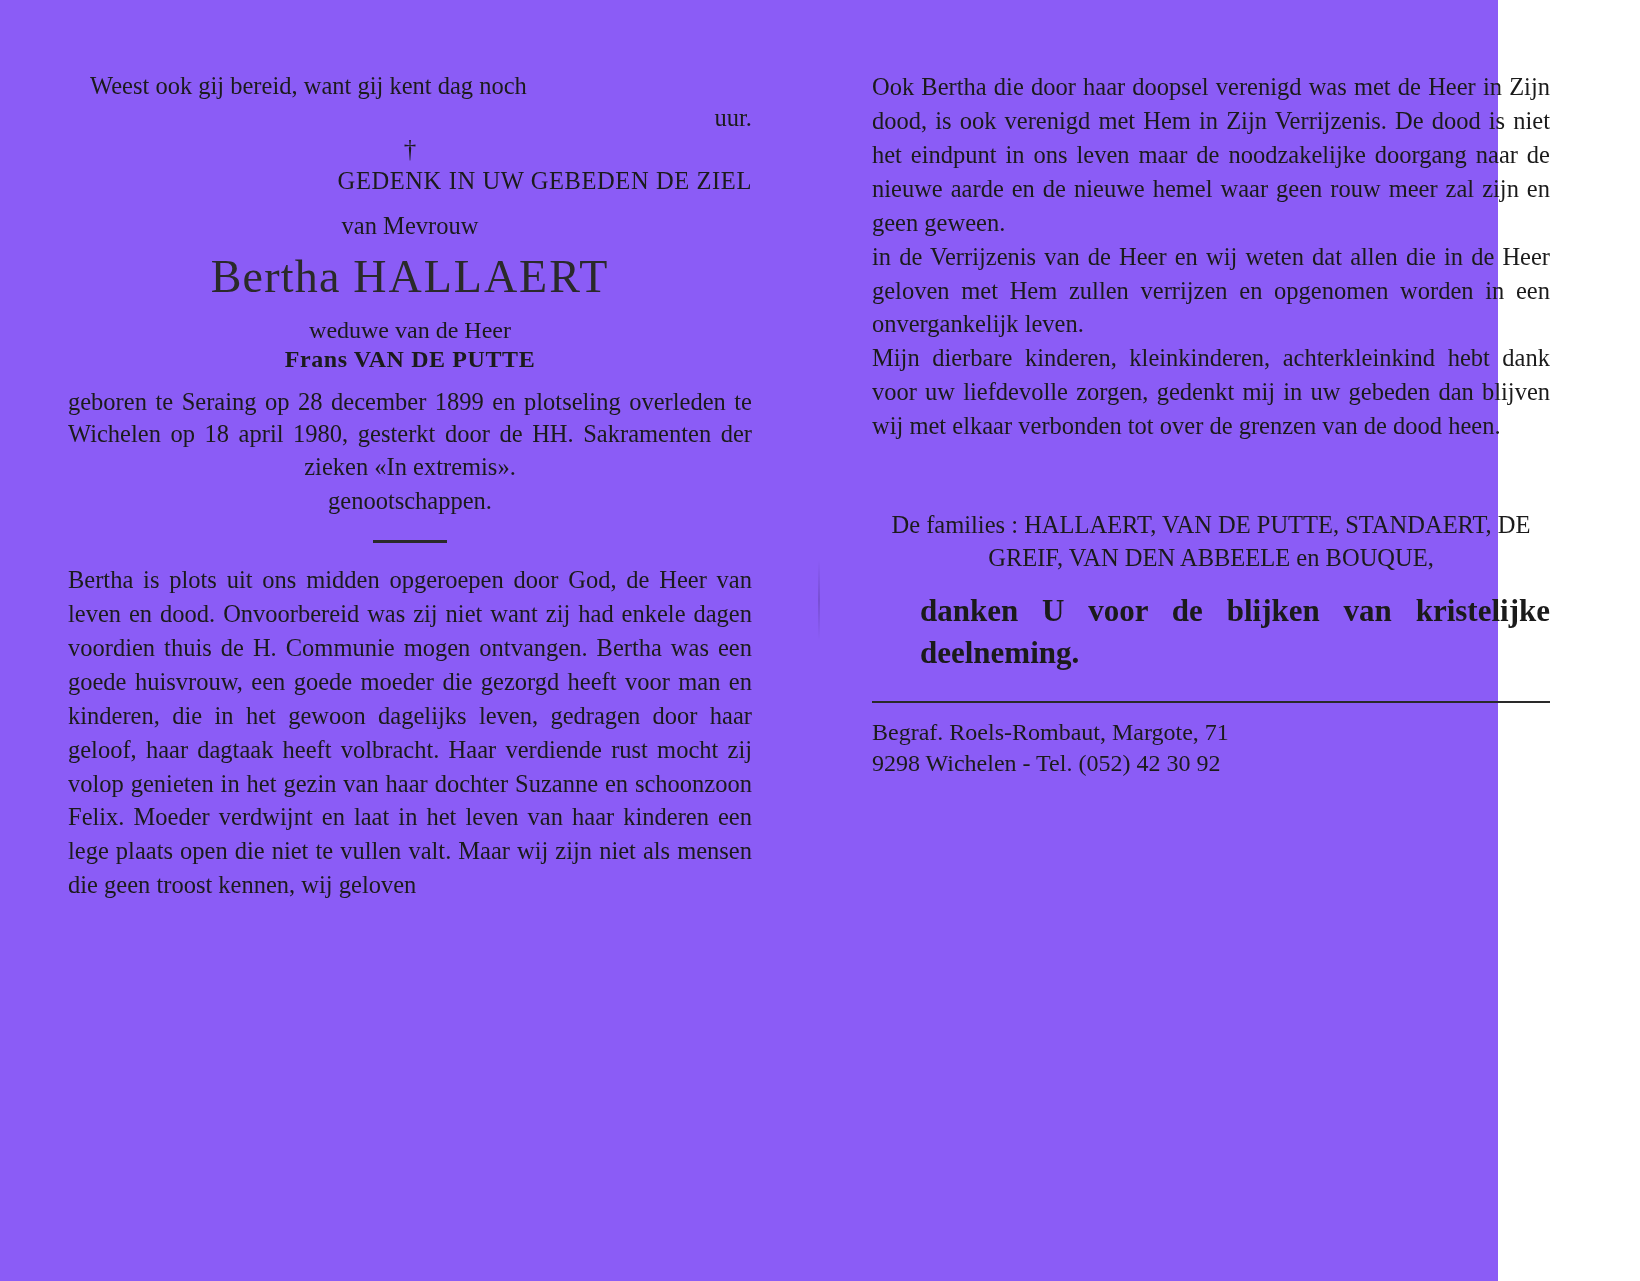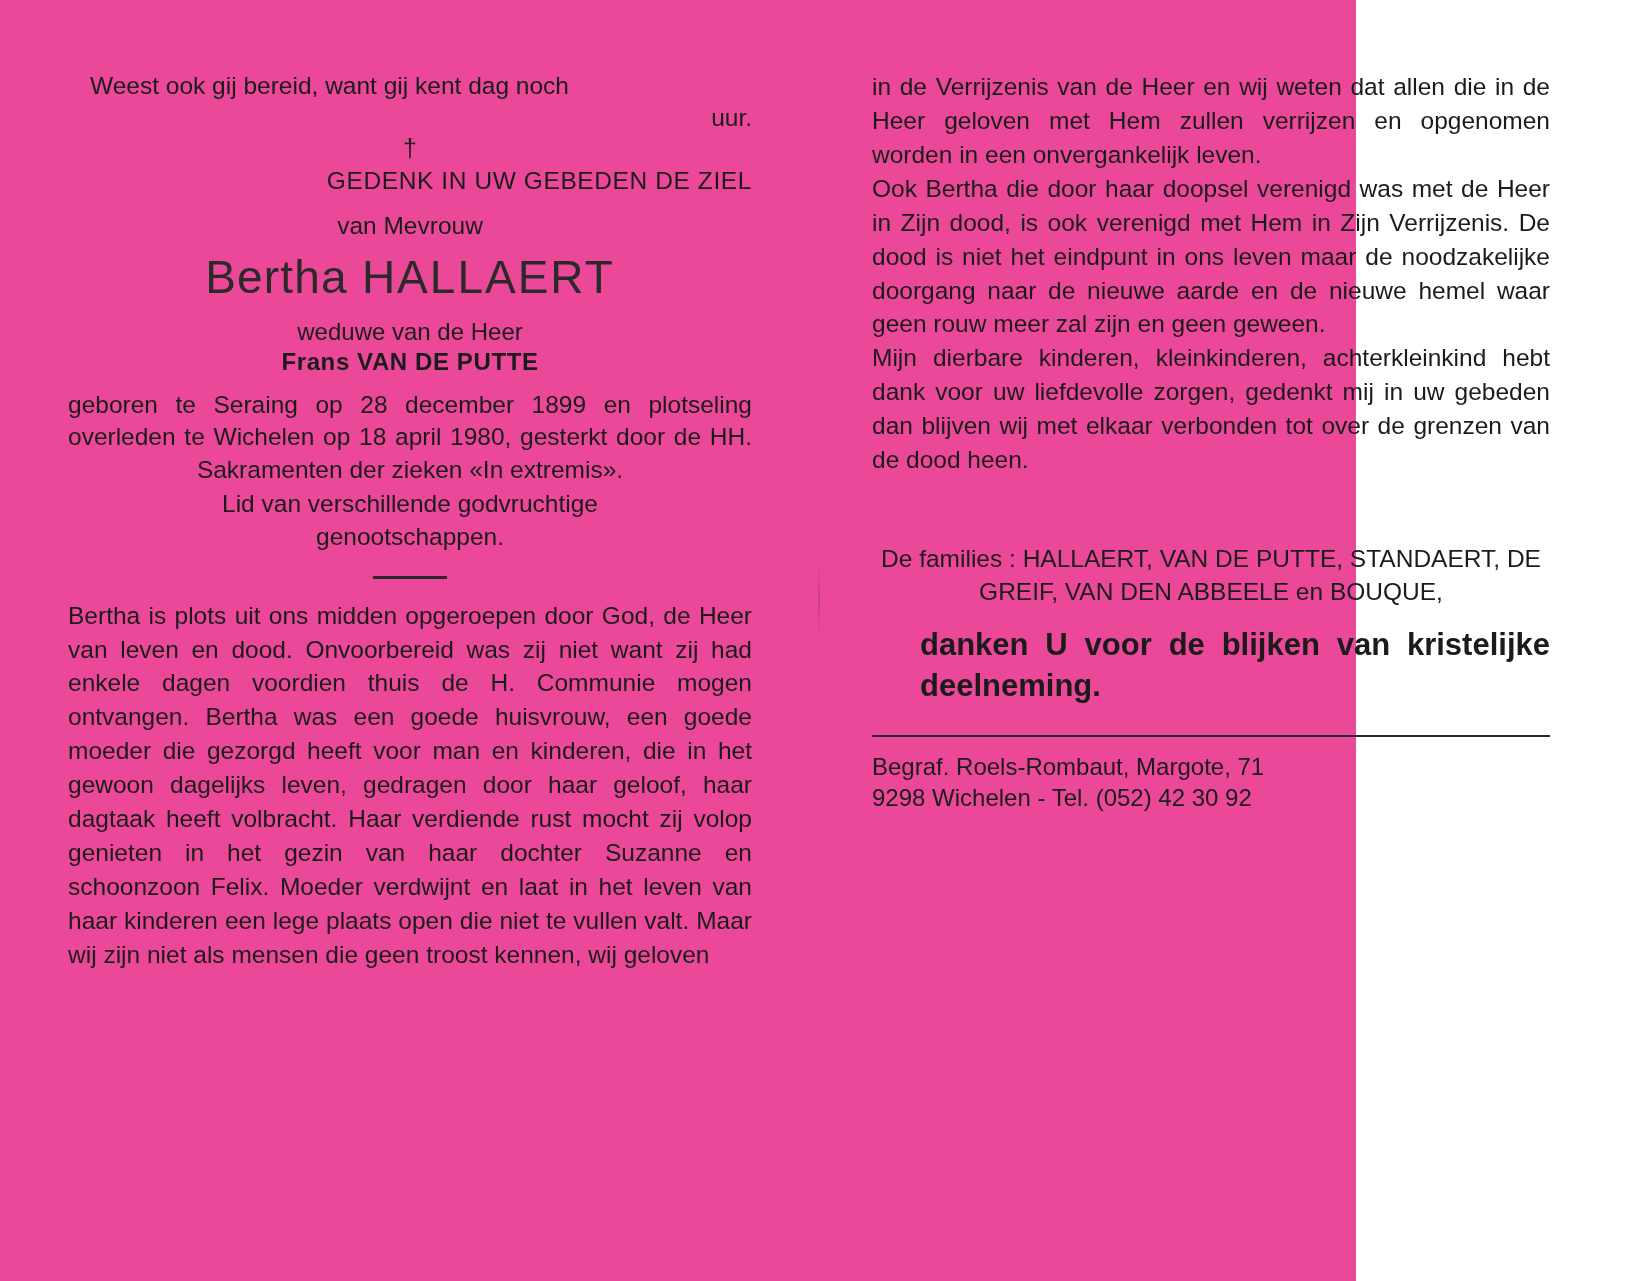--- a/index.html
+++ b/index.html
@@ -9,24 +9,25 @@
   }
   body {
     width: 1640px;
     height: 1281px;
     font-family: "Liberation Sans", sans-serif;
     color: #1b1b1b;
     overflow: hidden;
   }
   .card {
     position: relative;
-    width: 1356px;
+    width: 1498px;
     height: 1281px;
-    background: #ec4899;
+    background: #8b5cf6;
     box-sizing: border-box;
+    font-family: Liberation Serif, serif;
   }
   .page {
     position: absolute;
     top: 0;
     height: 1281px;
     box-sizing: border-box;
   }
   .page-left {
     left: 0;
     width: 820px;
@@ -176,32 +177,31 @@
 
     <div class="name">
       <span class="first">Bertha</span>
       <span class="last">HALLAERT</span>
     </div>
 
     <div class="weduwe">weduwe van de Heer</div>
     <div class="spouse">Frans VAN DE PUTTE</div>
 
     <div class="bio">geboren te Seraing op 28 december 1899 en plotseling overleden te Wichelen op 18 april 1980, gesterkt door de HH. Sakramenten der zieken «In extremis».</div>
-    <div class="bio-center">Lid van verschillende godvruchtige</div>
     <div class="bio-center">genootschappen.</div>
 
     <div class="divider"></div>
 
     <div class="body-text last-left">Bertha is plots uit ons midden opgeroepen door God, de Heer van leven en dood. Onvoorbereid was zij niet want zij had enkele dagen voordien thuis de H. Communie mogen ontvangen. Bertha was een goede huisvrouw, een goede moeder die gezorgd heeft voor man en kinderen, die in het gewoon dagelijks leven, gedragen door haar geloof, haar dagtaak heeft volbracht. Haar verdiende rust mocht zij volop genieten in het gezin van haar dochter Suzanne en schoonzoon Felix. Moeder verdwijnt en laat in het leven van haar kinderen een lege plaats open die niet te vullen valt. Maar wij zijn niet als mensen die geen troost kennen, wij geloven</div>
   </div>
 
   <div class="page page-right">
 
+    <div class="rblock">Ook Bertha die door haar doopsel verenigd was met de Heer in Zijn dood, is ook verenigd met Hem in Zijn Verrijzenis. De dood is niet het eindpunt in ons leven maar de noodzakelijke doorgang naar de nieuwe aarde en de nieuwe hemel waar geen rouw meer zal zijn en geen geween.</div>
     <div class="rblock">in de Verrijzenis van de Heer en wij weten dat allen die in de Heer geloven met Hem zullen verrijzen en opgenomen worden in een onvergankelijk leven.</div>
-    <div class="rblock">Ook Bertha die door haar doopsel verenigd was met de Heer in Zijn dood, is ook verenigd met Hem in Zijn Verrijzenis. De dood is niet het eindpunt in ons leven maar de noodzakelijke doorgang naar de nieuwe aarde en de nieuwe hemel waar geen rouw meer zal zijn en geen geween.</div>
     <div class="rblock">Mijn dierbare kinderen, kleinkinderen, achterkleinkind hebt dank voor uw liefdevolle zorgen, gedenkt mij in uw gebeden dan blijven wij met elkaar verbonden tot over de grenzen van de dood heen.</div>
 
     <div class="fam">De families : HALLAERT, VAN DE PUTTE, STANDAERT, DE GREIF, VAN DEN ABBEELE en BOUQUE,</div>
 
     <div class="thanks">danken U voor de blijken van kristelijke deelneming.</div>
 
 
     <div class="rule"></div>
 
     <div class="footer">Begraf. Roels-Rombaut, Margote, 71</div>

